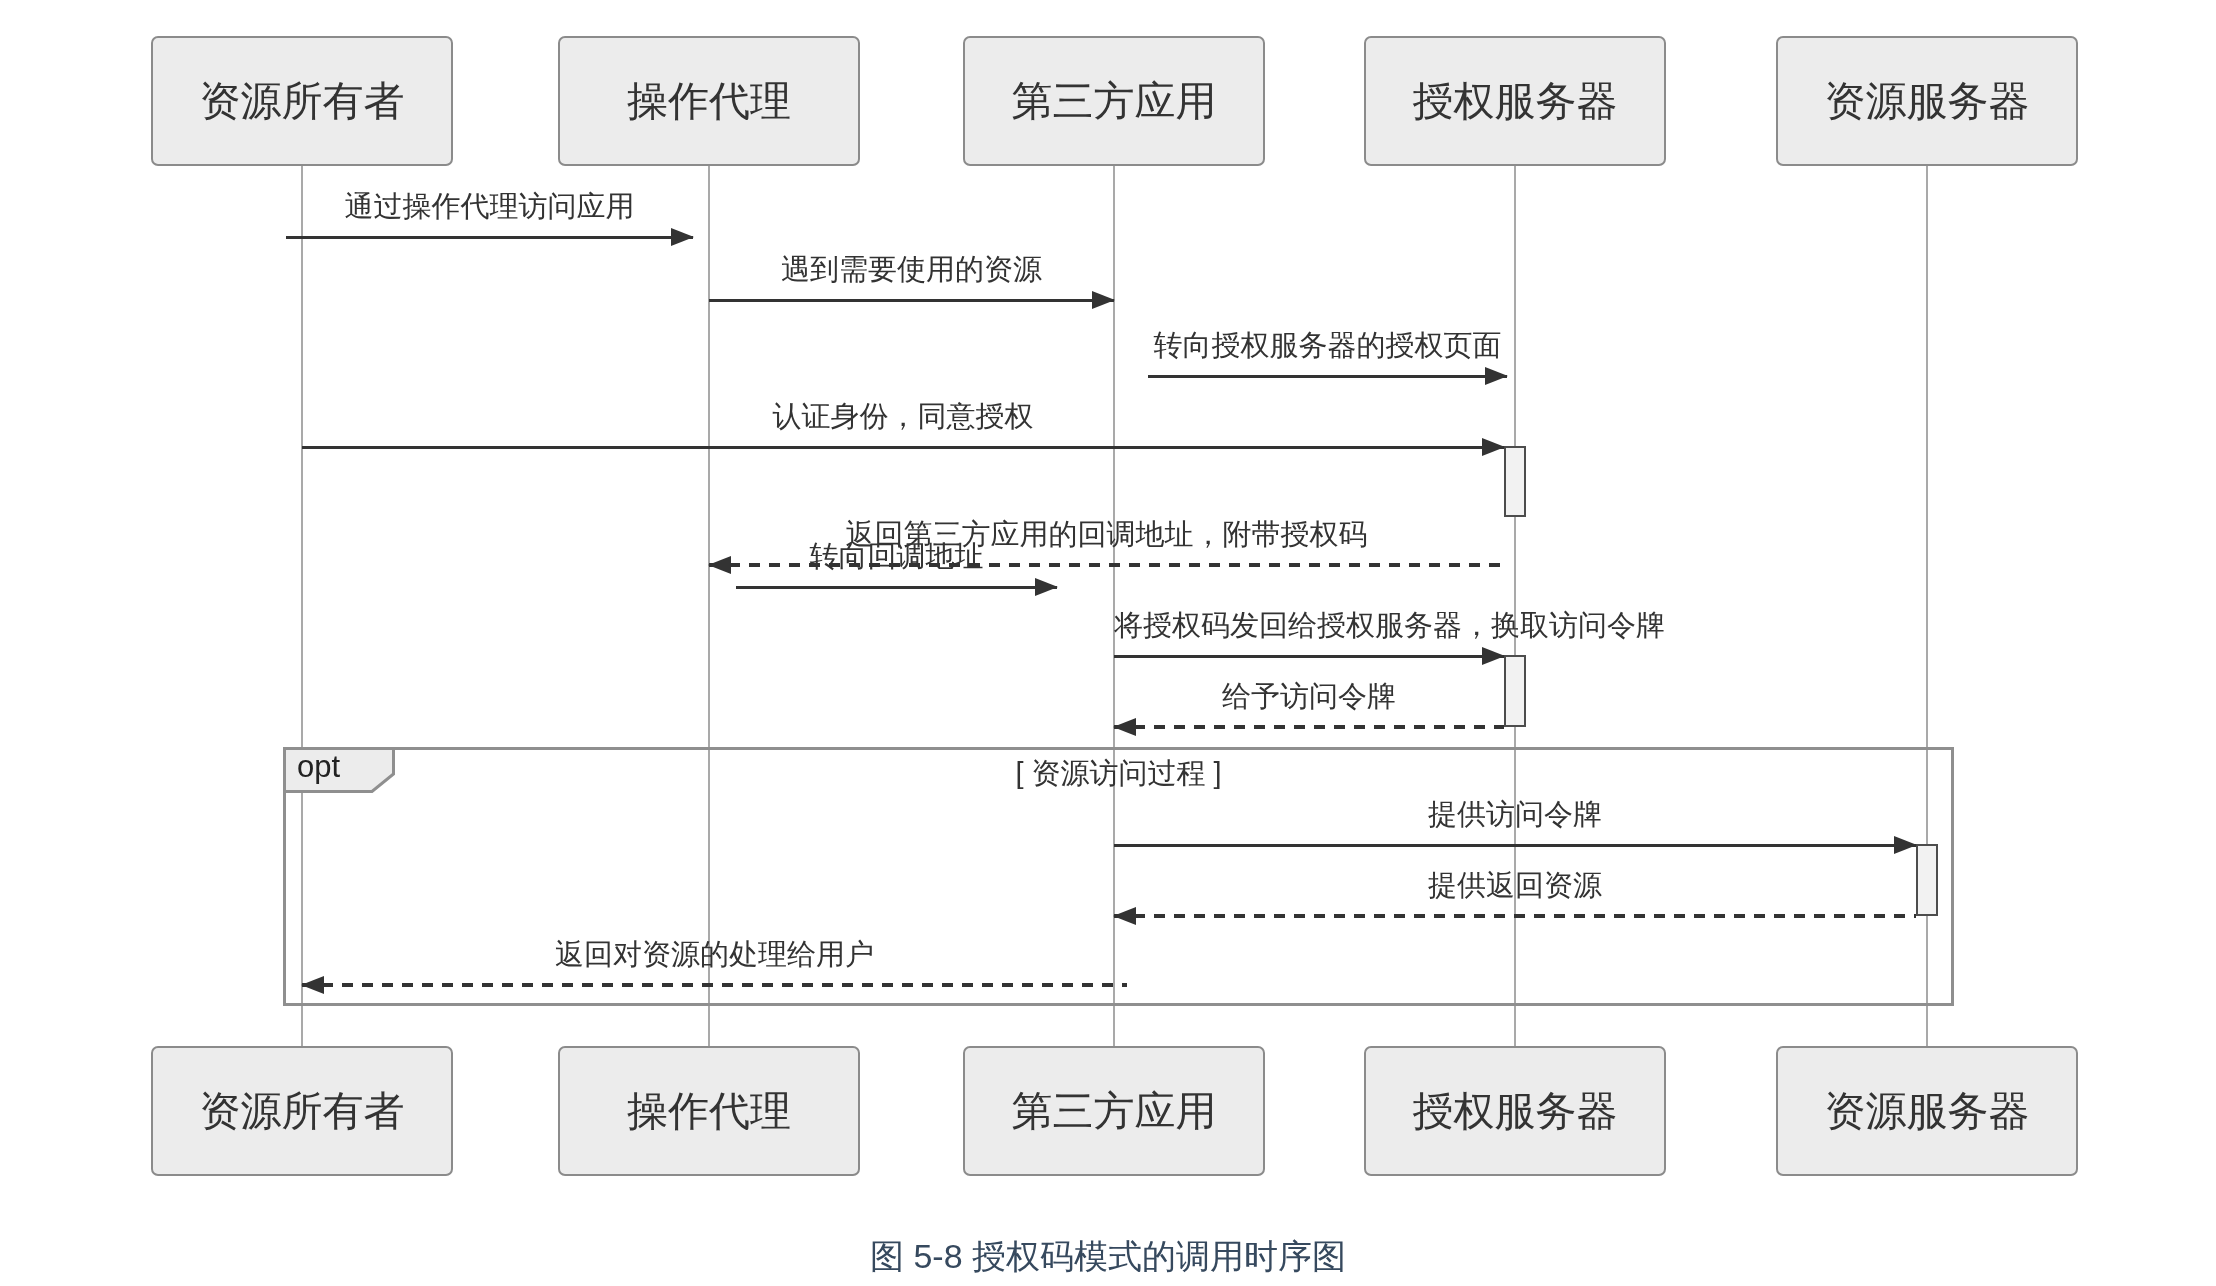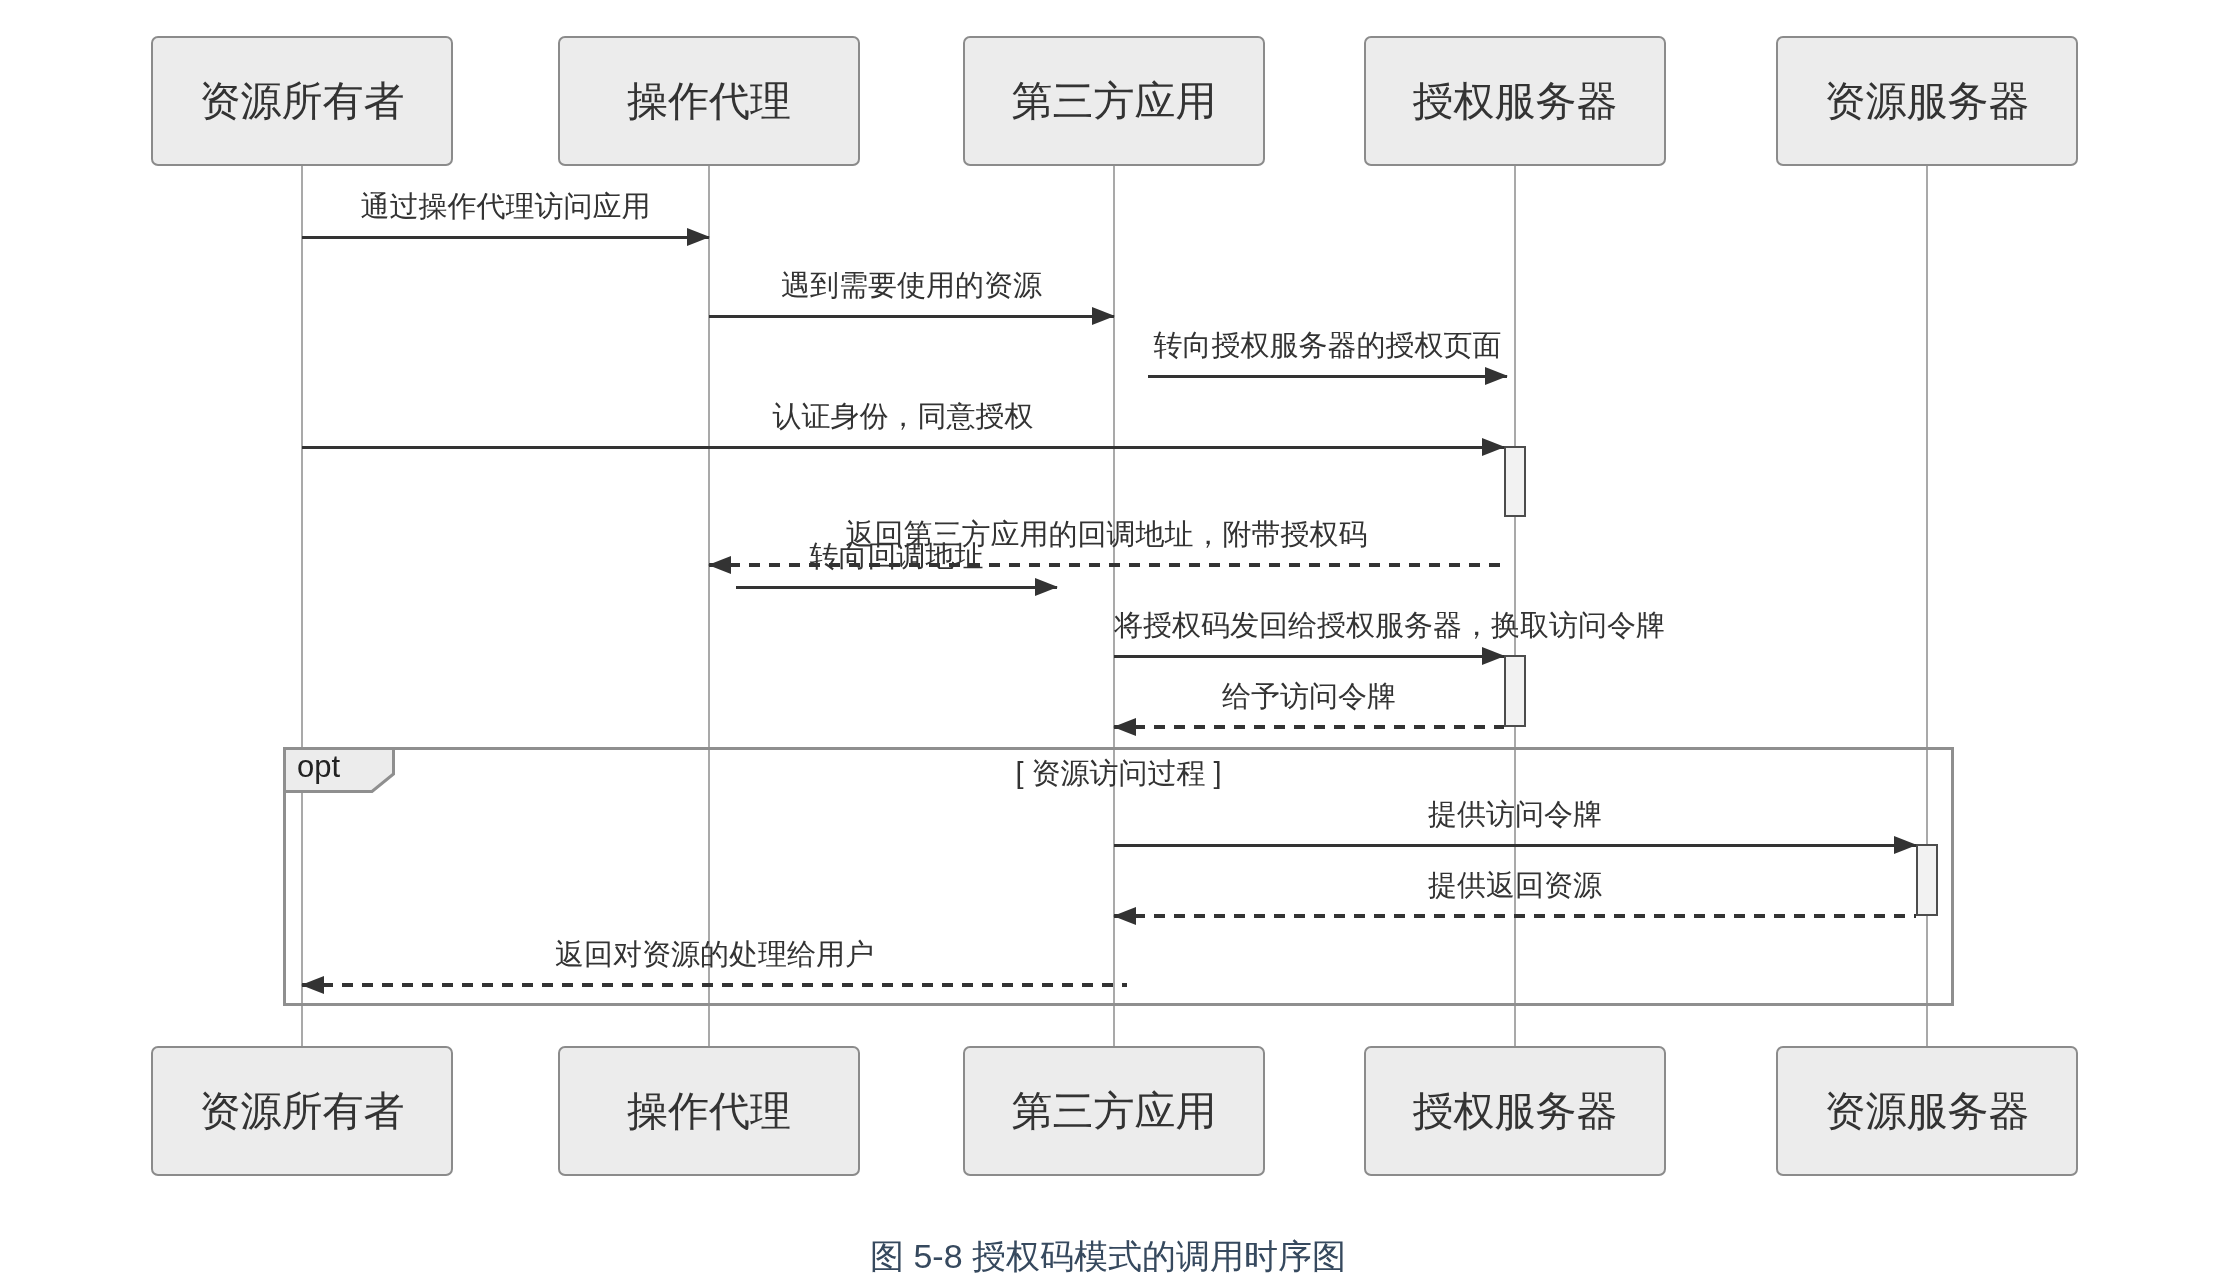--- a/index.html
+++ b/index.html
@@ -103,27 +103,27 @@
       </svg>
       <div class="fragment-tab-label">opt</div>
     </div>
     <div class="fragment-condition">[ 资源访问过程 ]</div>
   </div>
 
   <div class="activation" style="left:1504px;top:446px;height:71px;"></div>
   <div class="activation" style="left:1504px;top:655px;height:72px;"></div>
   <div class="activation" style="left:1916px;top:844px;height:72px;"></div>
 
-  <div class="msg" style="left:302px;top:193px;width:407px;">
+  <div class="msg" style="left:286px;top:193px;width:407px;">
     <div class="msg-label">通过操作代理访问应用</div>
     <div class="msg-line"></div>
     <div class="ah r"></div>
   </div>
 
-  <div class="msg" style="left:709px;top:272px;width:405px;">
+  <div class="msg" style="left:709px;top:256px;width:405px;">
     <div class="msg-label">遇到需要使用的资源</div>
     <div class="msg-line"></div>
     <div class="ah r"></div>
   </div>
 
   <div class="msg" style="left:1132px;top:332px;width:359px;margin-left:16px;">
     <div class="msg-label">转向授权服务器的授权页面</div>
     <div class="msg-line"></div>
     <div class="ah r"></div>
   </div>

